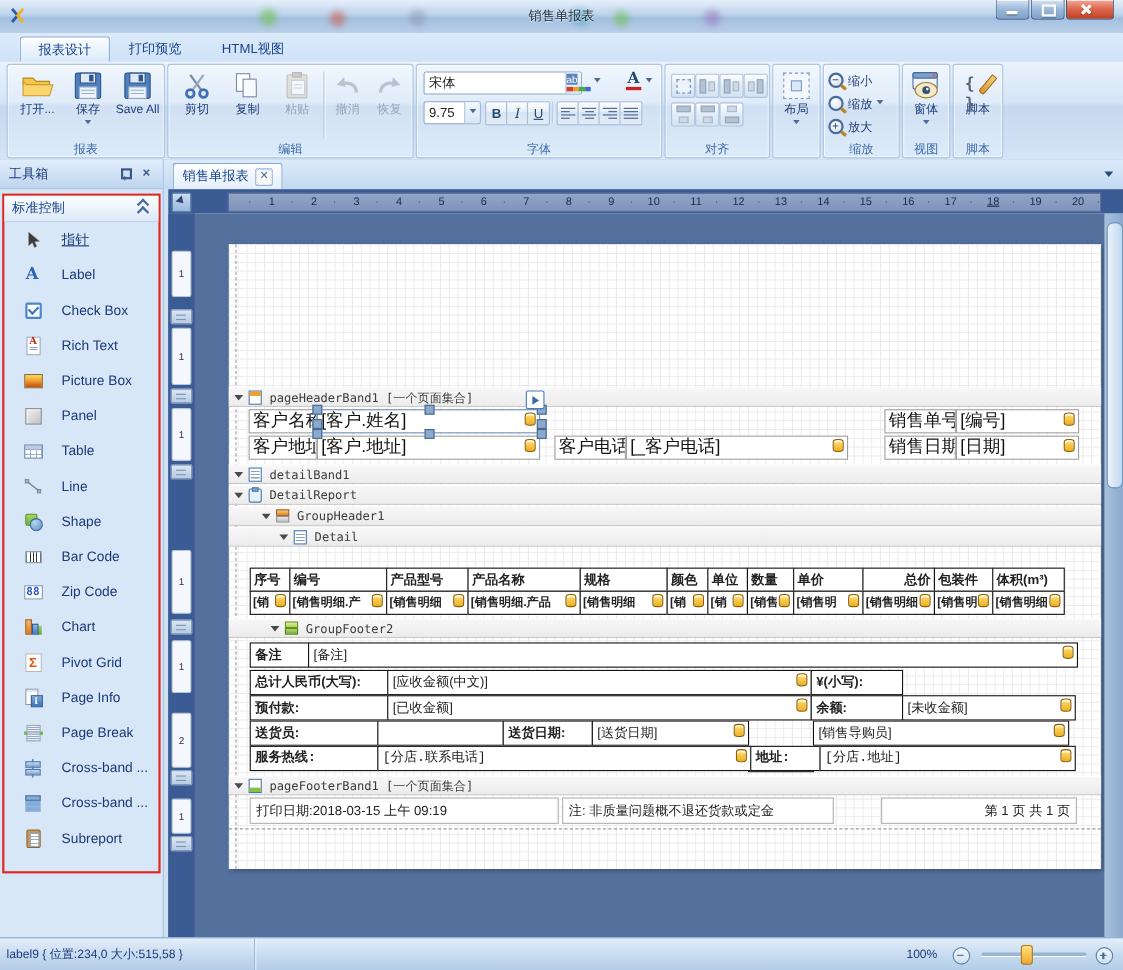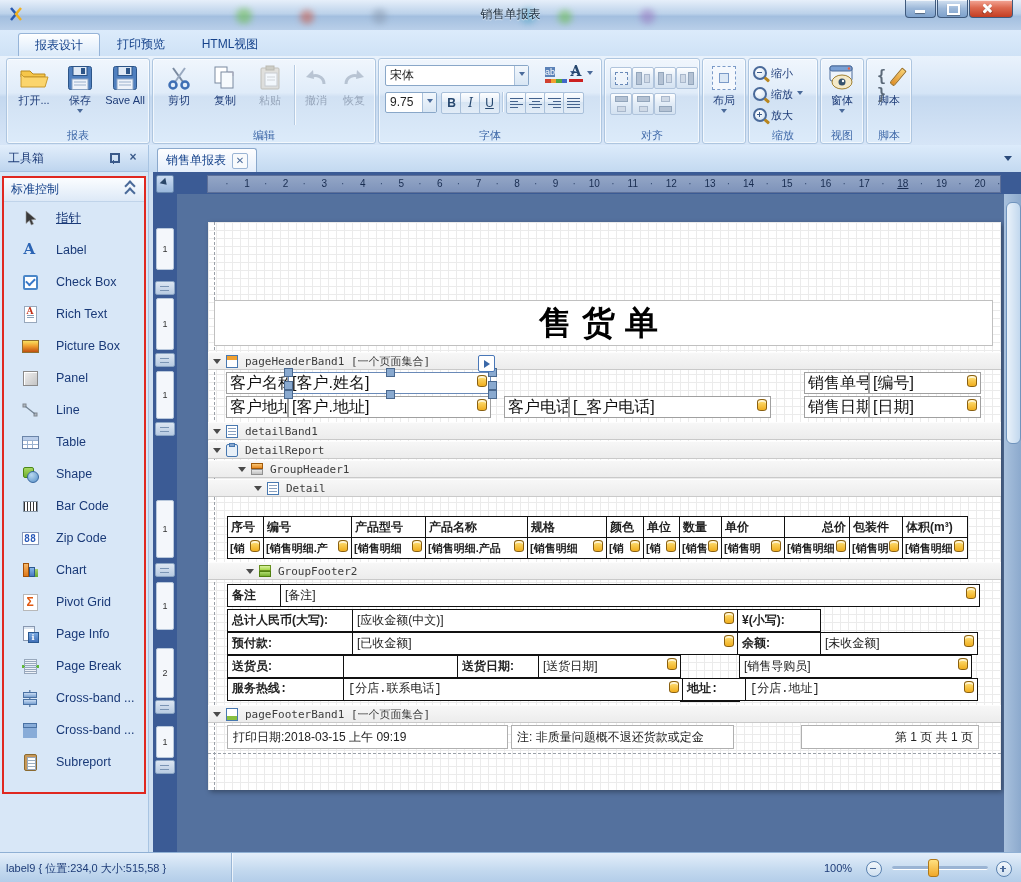--- a/index.html
+++ b/index.html
@@ -352,21 +352,21 @@
       <div class="gcap">编辑</div>
     </div>
 
     <div class="rgroup" style="left:378px;width:222px">
       <div class="combo" style="left:6px;top:6px;width:138px">
         <span>宋体</span>
         <span class="carr">
             <i class="dar" style="margin:0"></i>
           </span>
       </div>
-      <div class="splitbtn" style="left:166px;top:5px">
+      <div class="splitbtn" style="left:136px;top:5px">
         <span class="abicon">
           <span class="abtop">ab</span>
           <span class="abcolors">
               <i style="background:#d04030"></i>
               <i style="background:#f0a030"></i>
               <i style="background:#50a840"></i>
               <i style="background:#4068c8"></i>
             </span>
         </span>
         <i class="dar" style="margin-left:3px"></i>
@@ -566,33 +566,33 @@
             <span class="tb-lab">Picture Box</span>
           </div>
           <div class="tb-item">
             <span class="ico">
               <span class="ti panel-icon"></span>
             </span>
             <span class="tb-lab">Panel</span>
           </div>
           <div class="tb-item">
             <span class="ico">
+              <span class="ti table-icon"></span>
+            </span>
+            <span class="tb-lab">Table</span>
+          </div>
+          <div class="tb-item">
+            <span class="ico">
               <svg width="16" height="16">
                 <rect x="1" y="2" width="3" height="3" fill="#b0b8c0" stroke="#808890"></rect>
                 <rect x="12" y="11" width="3" height="3" fill="#b0b8c0" stroke="#808890"></rect>
                 <line x1="3.5" y1="4.5" x2="13" y2="12" stroke="#708090" stroke-width="1.2"></line>
               </svg>
             </span>
             <span class="tb-lab">Line</span>
-          </div>
-          <div class="tb-item">
-            <span class="ico">
-              <span class="ti table-icon"></span>
-            </span>
-            <span class="tb-lab">Table</span>
           </div>
           <div class="tb-item">
             <span class="ico">
               <span class="ti shape-icon"></span>
             </span>
             <span class="tb-lab">Shape</span>
           </div>
           <div class="tb-item">
             <span class="ico">
               <span class="ti barcode-icon"></span>
@@ -719,23 +719,20 @@
           <div class="vgrip" style="top: 228px;"></div>
           <div class="vgrip" style="top: 369px;"></div>
           <div class="vgrip" style="top: 506px;"></div>
           <div class="vgrip" style="top: 566px;"></div>
         </div>
 
       <div class="page">
         <div class="mline-v"></div>
         <div class="mline-h"></div>
 
-        <div class="titlebox">
-          <span class="titletext">售货单</span>
-        </div>
         <div class="bband" style="top:130px;padding-left:5px">
           <i class="exp"></i>
             <span class="bicon b-ph"></span>
           <span class="bname">pageHeaderBand1 [一个页面集合]</span>
         </div>
 
         <div class="fbox" style="left:18px;top:150px;width:62px"><span>客户名称:</span></div>
         <div class="fbox" style="left:80px;top:150px;width:203px;border-color:#6a8ab8"><span>[客户.姓名]</span><i class="cyl"></i></div>
         <div class="fbox" style="left:596px;top:150px;width:65px"><span>销售单号:</span></div>
         <div class="fbox" style="left:661px;top:150px;width:112px"><span>[编号]</span><i class="cyl"></i></div>
@@ -848,21 +845,21 @@
             </div>
           </div>
 
         <div class="bband" style="top:483px;padding-left:5px">
           <i class="exp"></i>
             <span class="bicon b-pf"></span>
           <span class="bname">pageFooterBand1 [一个页面集合]</span>
         </div>
 
         <div class="pfbox" style="left:19px;width:281px"><span>打印日期:2018-03-15 上午 09:19</span></div>
-        <div class="pfbox" style="left:303px;width:223px"><span>注: 非质量问题概不退还货款或定金</span></div>
+        <div class="pfbox" style="left:303px;width:247px"><span>注: 非质量问题概不退还货款或定金</span></div>
         <div class="pfbox" style="left:593px;width:178px;text-align:right"><span>第 1 页 共 1 页</span></div>
       </div>
 
       <div class="vscroll">
         <div class="vthumb"></div>
       </div>
     </div>
   </div>
 
   <div class="statusbar">

